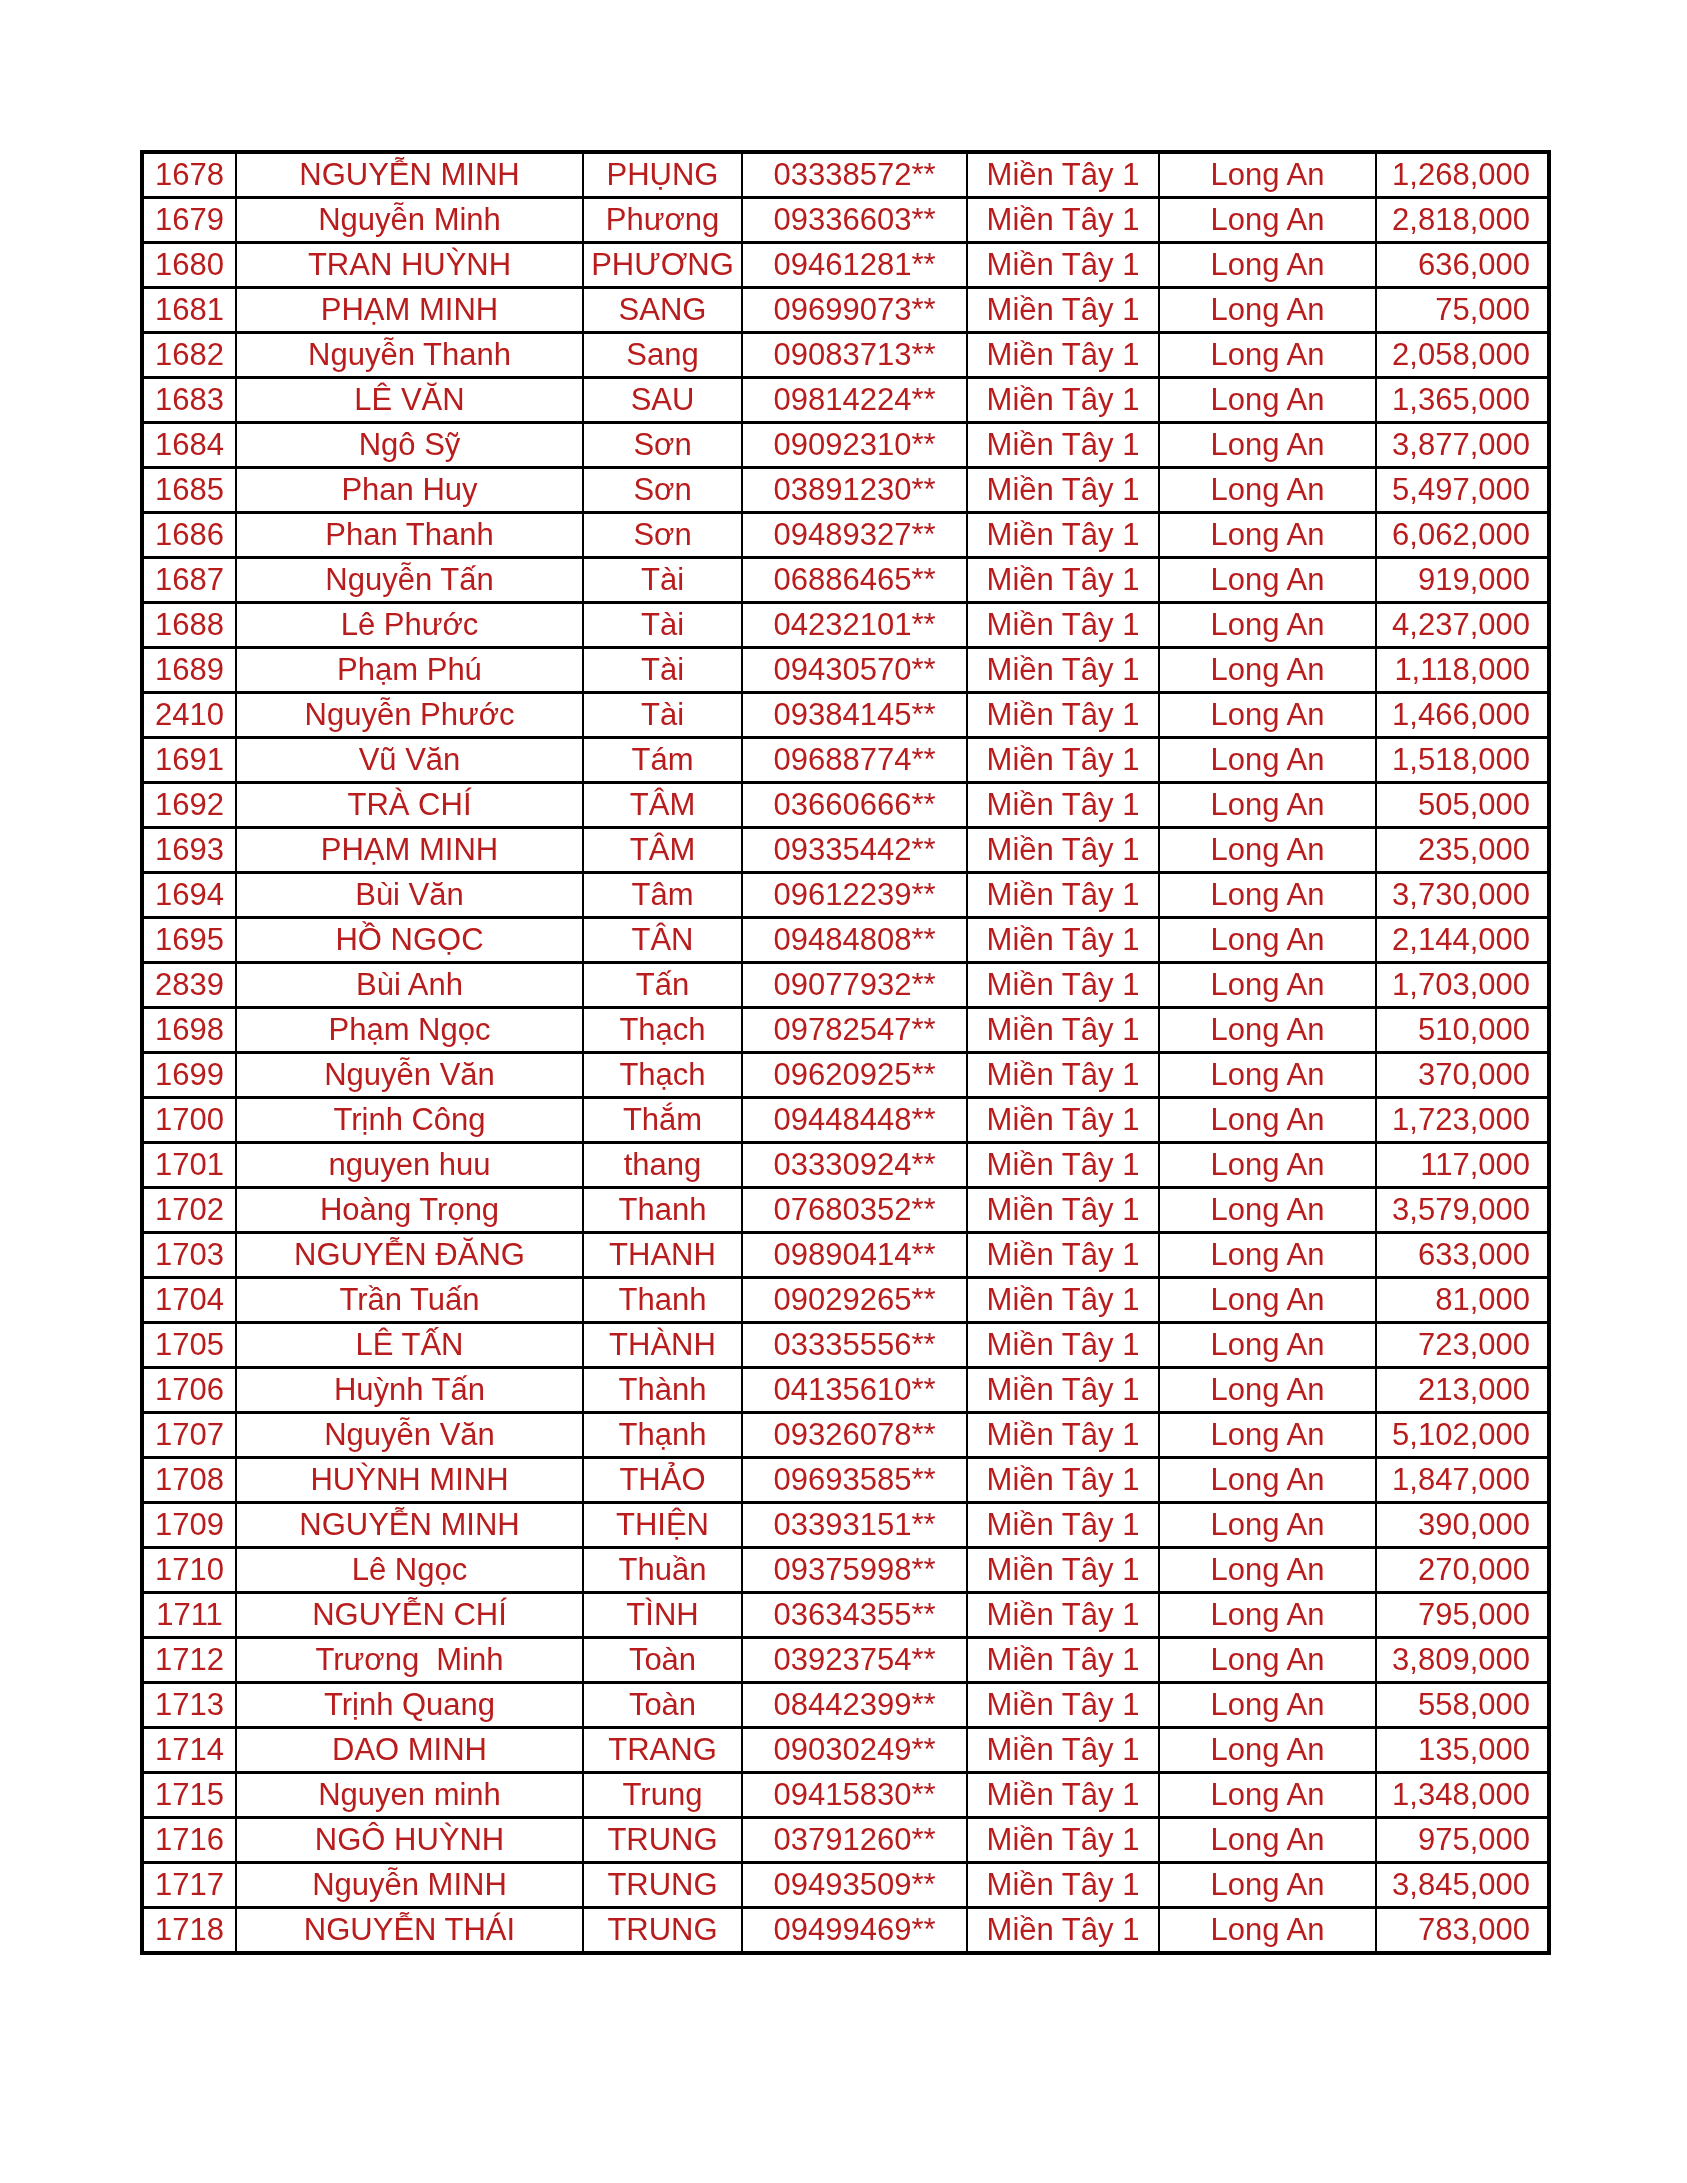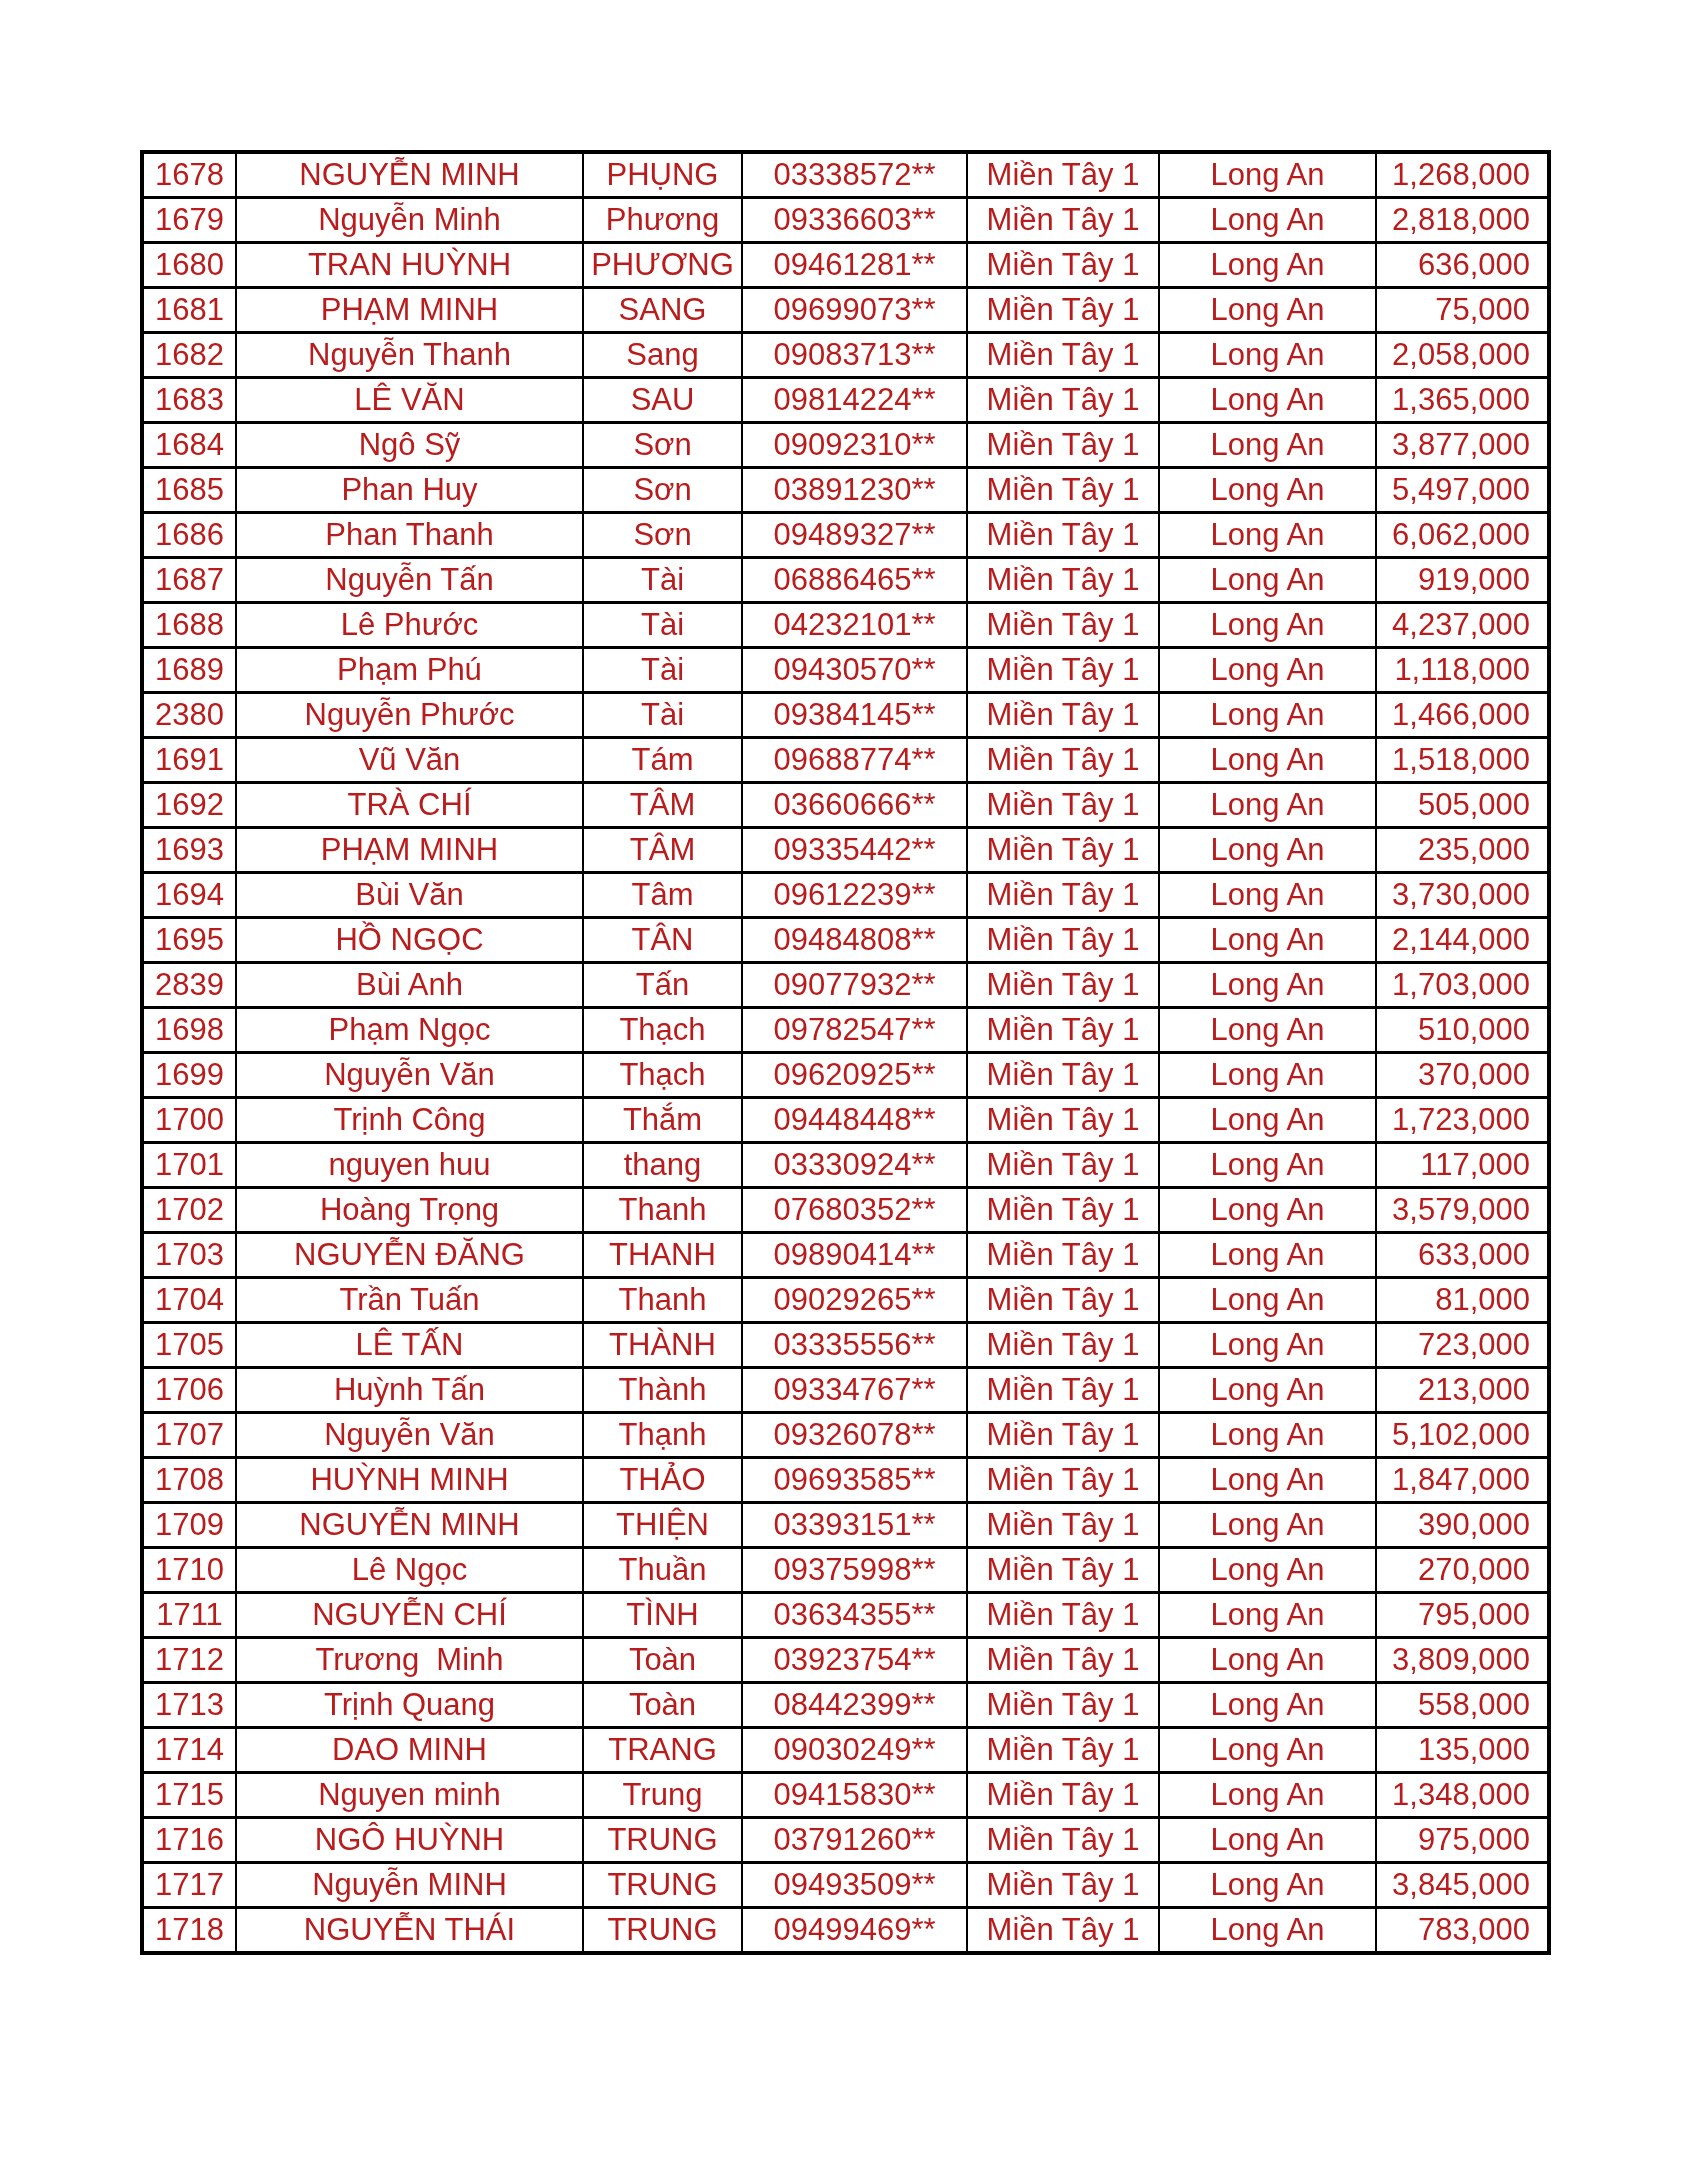--- a/index.html
+++ b/index.html
@@ -161,21 +161,21 @@
         <tr>
           <td class="col-id">1689</td>
           <td class="col-first-name">Phạm Phú</td>
           <td class="col-last-name">Tài</td>
           <td class="col-phone">09430570**</td>
           <td class="col-region">Miền Tây 1</td>
           <td class="col-province">Long An</td>
           <td class="col-amount">1,118,000</td>
         </tr>
         <tr>
-          <td class="col-id">2380</td>
+          <td class="col-id">2410</td>
           <td class="col-first-name">Nguyễn Phước</td>
           <td class="col-last-name">Tài</td>
           <td class="col-phone">09384145**</td>
           <td class="col-region">Miền Tây 1</td>
           <td class="col-province">Long An</td>
           <td class="col-amount">1,466,000</td>
         </tr>
         <tr>
           <td class="col-id">1691</td>
           <td class="col-first-name">Vũ Văn</td>
@@ -299,21 +299,21 @@
           <td class="col-last-name">THÀNH</td>
           <td class="col-phone">03335556**</td>
           <td class="col-region">Miền Tây 1</td>
           <td class="col-province">Long An</td>
           <td class="col-amount">723,000</td>
         </tr>
         <tr>
           <td class="col-id">1706</td>
           <td class="col-first-name">Huỳnh Tấn</td>
           <td class="col-last-name">Thành</td>
-          <td class="col-phone">09334767**</td>
+          <td class="col-phone">04135610**</td>
           <td class="col-region">Miền Tây 1</td>
           <td class="col-province">Long An</td>
           <td class="col-amount">213,000</td>
         </tr>
         <tr>
           <td class="col-id">1707</td>
           <td class="col-first-name">Nguyễn Văn</td>
           <td class="col-last-name">Thạnh</td>
           <td class="col-phone">09326078**</td>
           <td class="col-region">Miền Tây 1</td>

